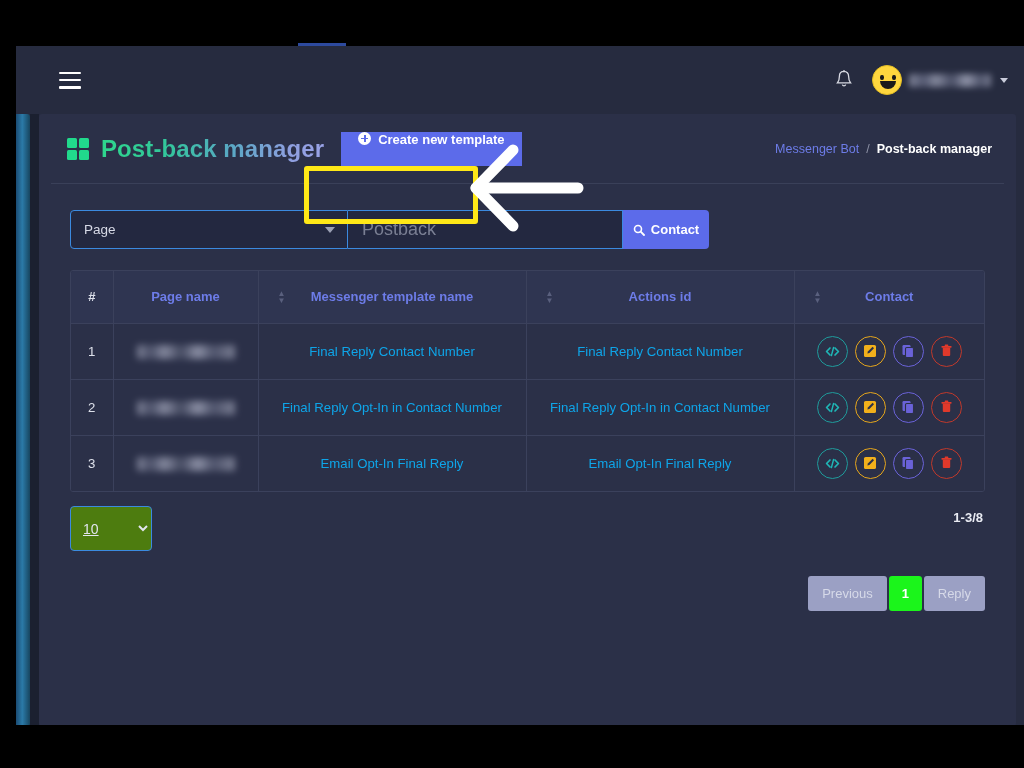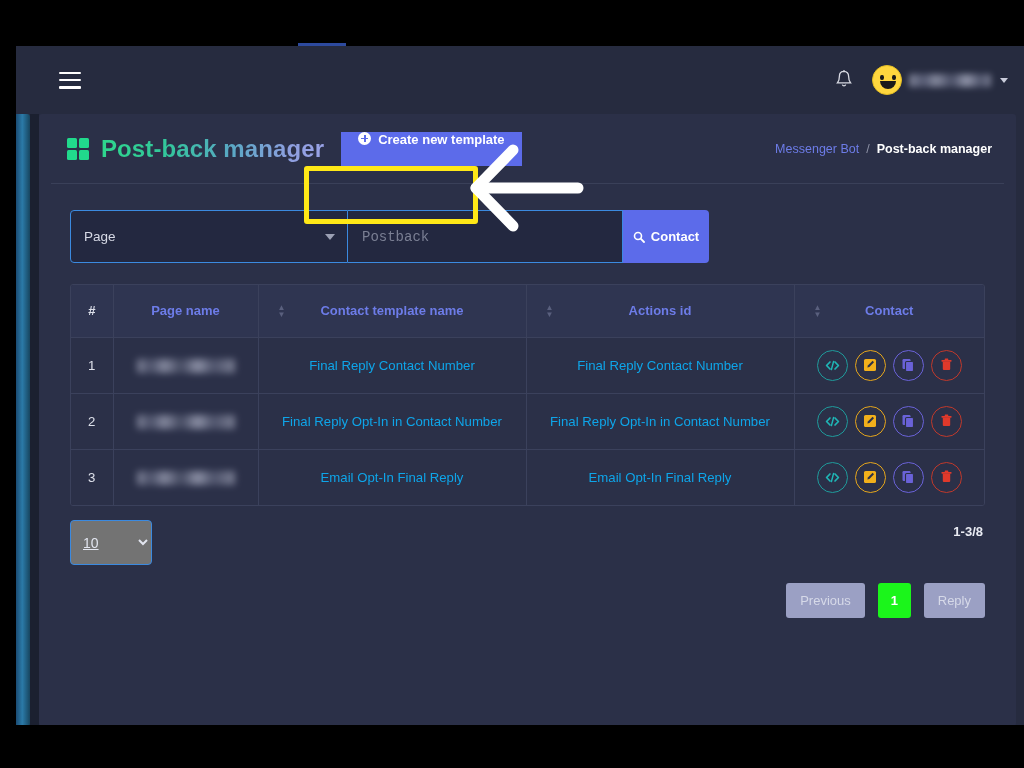--- a/index.html
+++ b/index.html
@@ -222,21 +222,21 @@
     height: 1px;
     background: #3a4059;
   }
 
   
   .search-row {
     display: flex;
     align-items: stretch;
     margin: 26px 0 0 31px;
     width: 639px;
-    height: 53px;
+    height: 39px;
   }
 
   .select-page {
     width: 278px;
     background: #232840;
     border: 1.6px solid #3b8ae0;
     border-radius: 4px 0 0 4px;
     color: #d7dae6;
     font-size: 13.5px;
     display: flex;
@@ -252,23 +252,23 @@
     border-right: 5px solid transparent;
     border-top: 6px solid #9ba0b4;
   }
 
   .postback-input {
     flex: 1;
     background: #232840;
     border: 1.6px solid #3b8ae0;
     border-left: none;
     color: #d7dae6;
-    font-size: 14px;
+    font-size: 18px;
     padding: 0 14px;
-    font-family: Liberation Mono, monospace;
+    font-family: Liberation Sans, sans-serif;
     outline: none;
   }
   .postback-input::placeholder { color: #7a7f93; }
 
   .search-btn {
     width: 86px;
     background: #5c6bea;
     border: none;
     border-radius: 0 4px 4px 0;
     color: #ffffff;
@@ -363,43 +363,43 @@
   .act svg { display: block; }
 
   
   .footer {
     margin: 14px 31px 0 31px;
     position: relative;
     height: 115px;
   }
   .page-size {
     width: 82px; height: 45px;
-    background: #737373;
+    background: #4d7c0f;
     border: 1.8px solid #3b8ae0;
     border-radius: 4px;
     color: #e2e5ef;
     font-size: 14px;
     font-family: "Liberation Sans", sans-serif;
     padding: 0 8px;
     cursor: pointer;
     outline: none;
     text-decoration: underline;
   }
   .range-count {
     position: absolute;
     right: 2px; top: 4px;
     color: #e9ebf3;
     font-size: 13px;
     font-weight: bold;
   }
   .pager {
     position: absolute;
-    right: 0; bottom: 17px;
-    display: flex;
-    gap: 13px;
+    right: 0; bottom: 10px;
+    display: flex;
+    gap: 2px;
   }
   .pg {
     height: 35px;
     min-width: 48px;
     padding: 0 14px;
     border: none;
     background: #9ba0c4;
     color: #d6d9e8;
     font-size: 13px;
     font-family: "Liberation Sans", sans-serif;
@@ -508,21 +508,21 @@
                 </div>
             </th>
             <th class="col-page">
               <div class="th-inner">
                 <span>Page name</span>
                 <span class="sort-ic">▲<br>▼</span>
               </div>
             </th>
             <th class="col-tpl">
               <div class="th-inner">
-                <span>Contact template name</span>
+                <span>Messenger template name</span>
                 <span class="sort-ic">▲<br>▼</span>
               </div>
             </th>
             <th class="col-pid">
               <div class="th-inner">
                 <span>Actions id</span>
                 <span class="sort-ic">▲<br>▼</span>
               </div>
             </th>
             <th>

